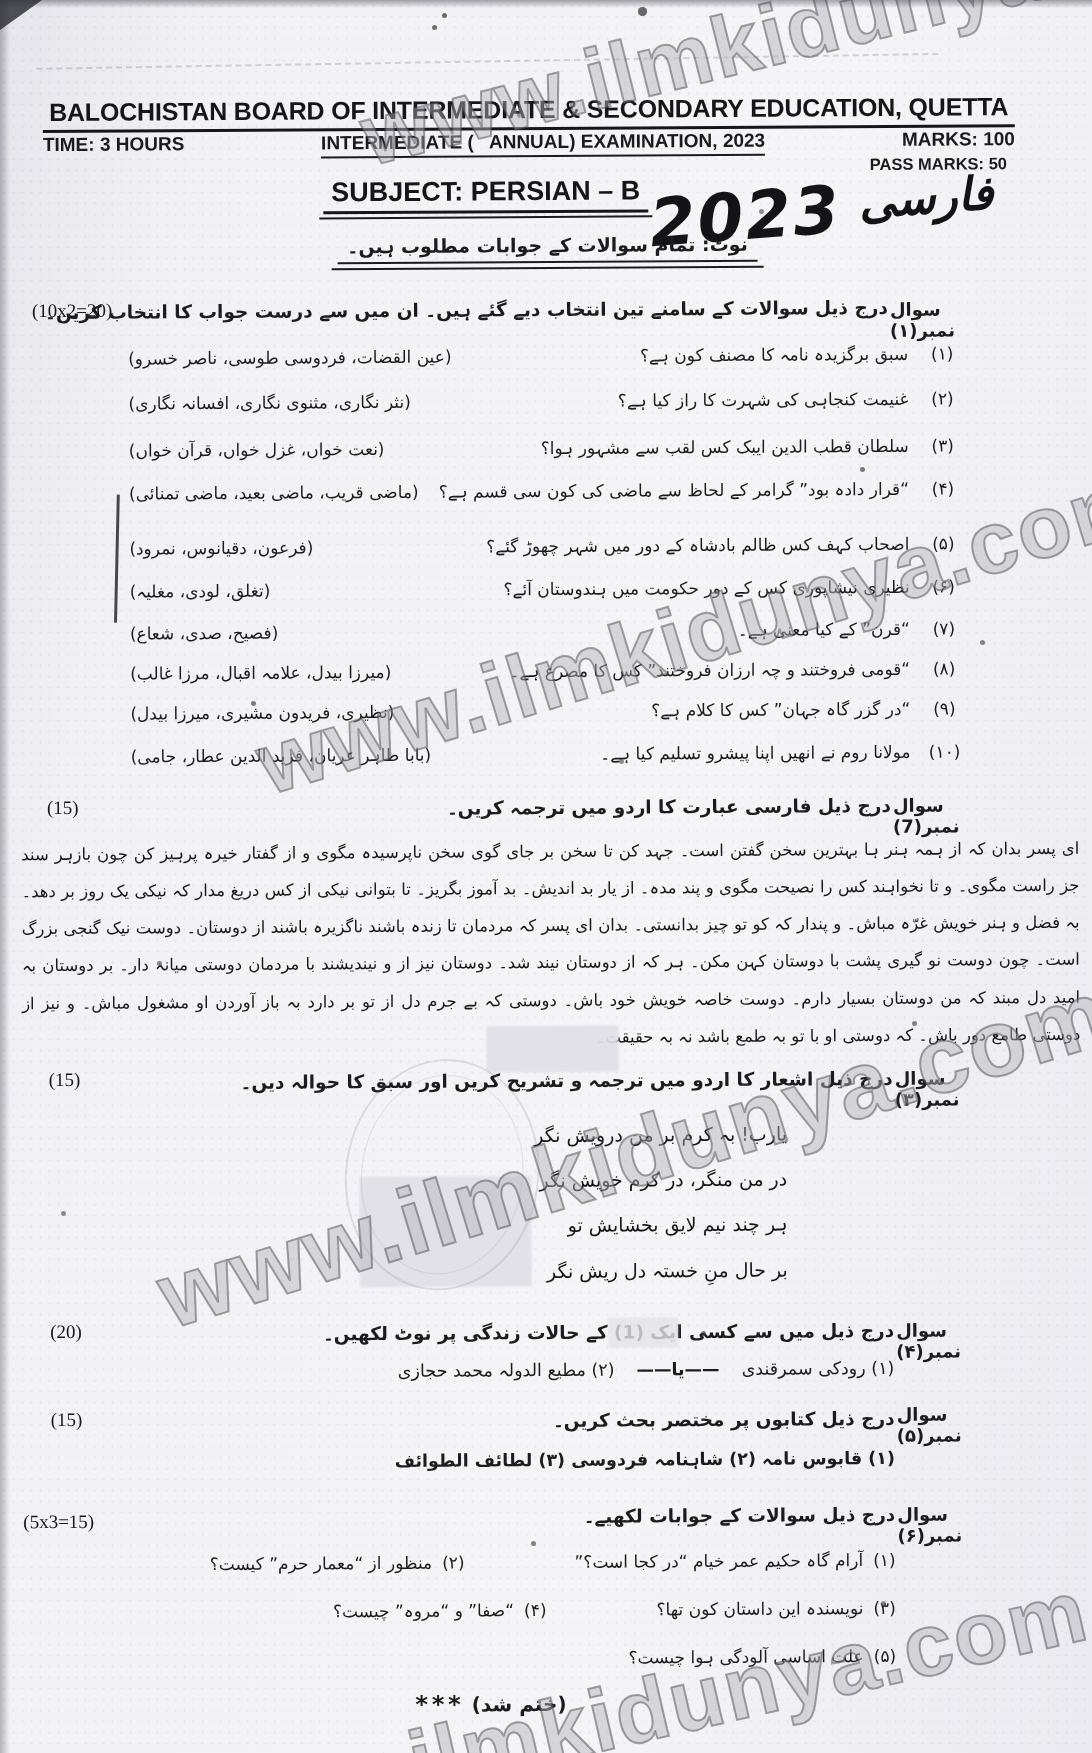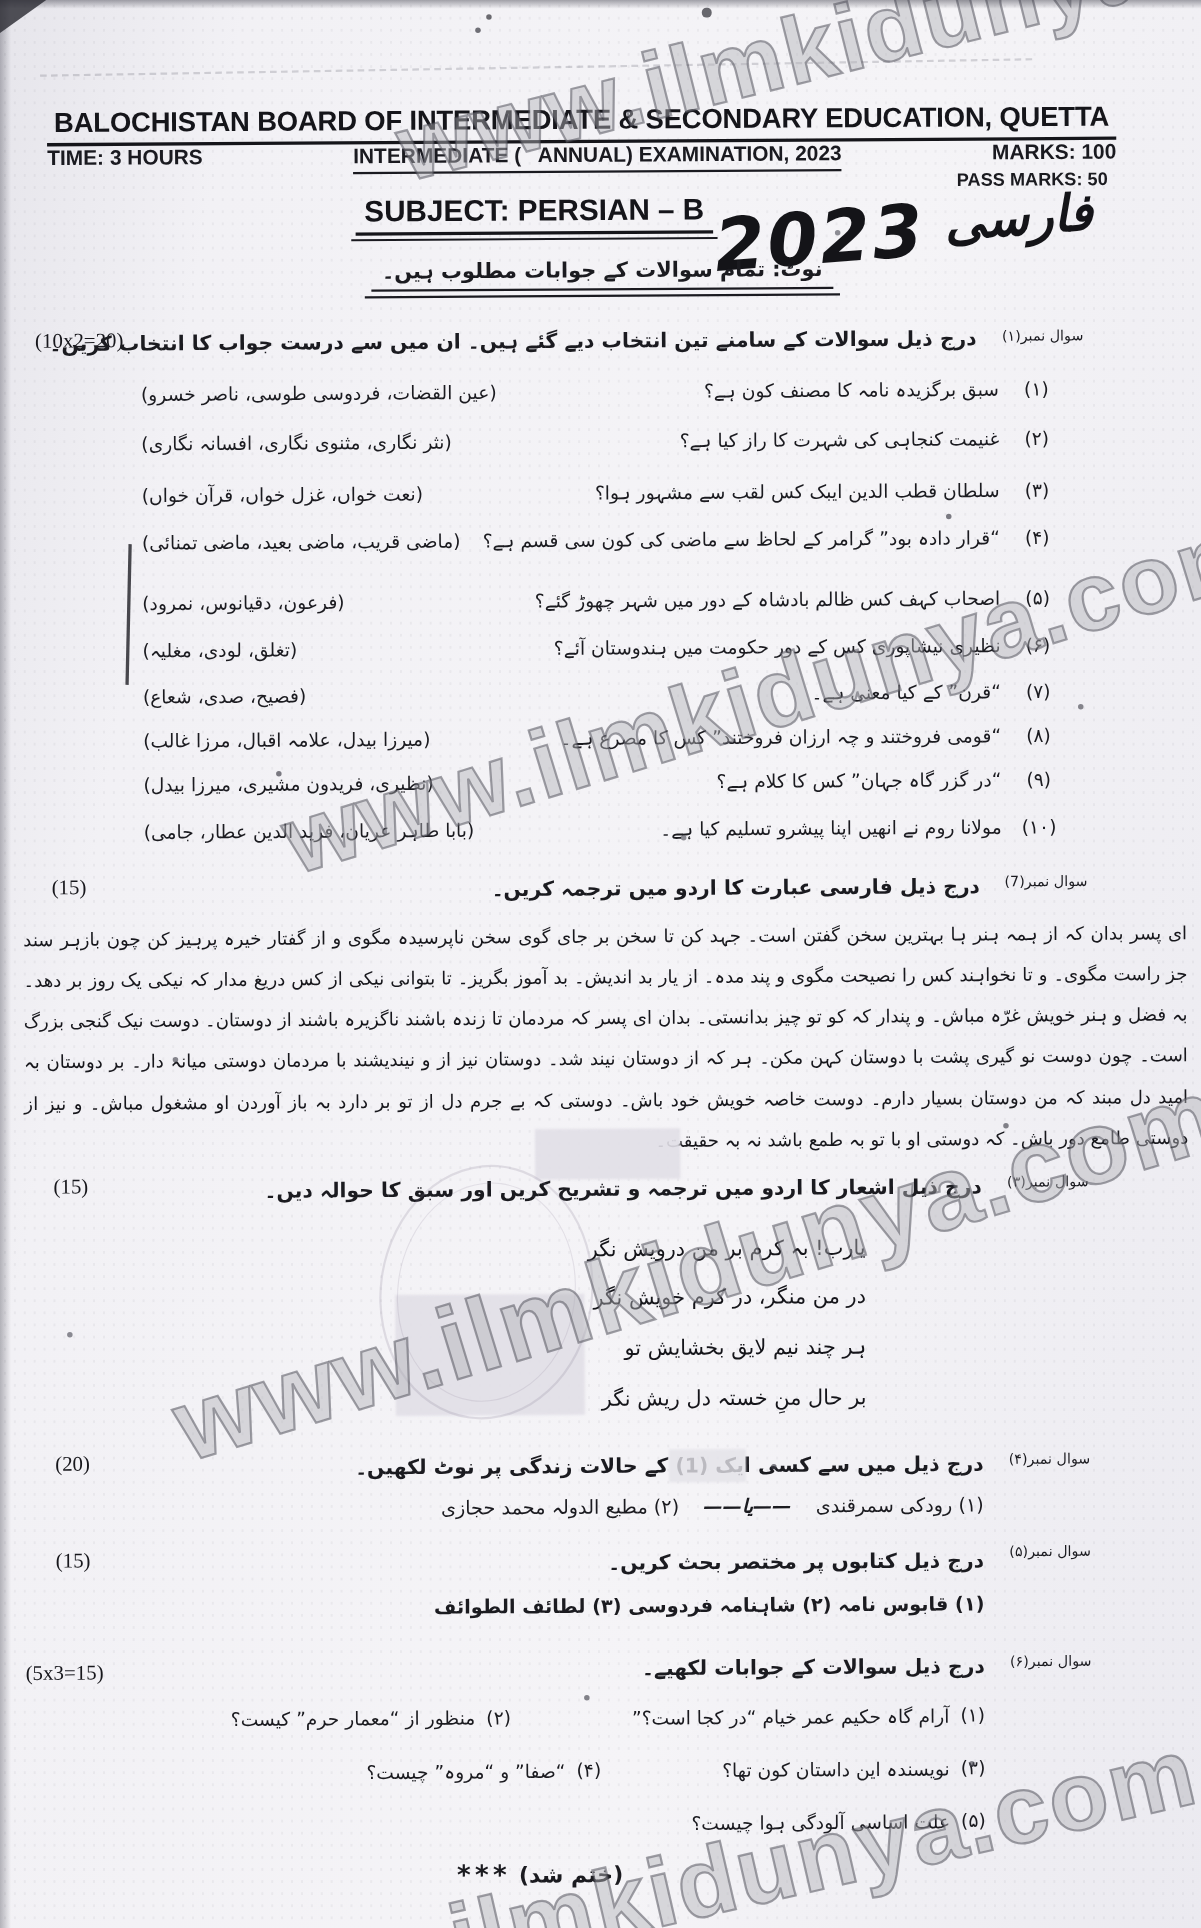--- a/index.html
+++ b/index.html
@@ -72,40 +72,40 @@
     transform:rotate(-4deg); color:#141418; font-style:italic; font-weight:700; }
   .hand-year { font-size:66px; line-height:1; letter-spacing:2px; }
   .hand-sub { font-size:46px; line-height:1.2; direction:rtl; }
   .note-wrap { position:absolute; top:234px; left:0; width:100%; text-align:center; }
   .note { position:relative; display:inline-block; font-size:19px; font-weight:700;
     border-bottom:2.5px solid #1a1a20; padding:0 10px 5px; }
   .note::after { content:""; position:absolute; left:-6px; right:-6px; bottom:-8px;
     height:2px; background:#1a1a20; }
 
   
-  .qlabel { position:absolute; right:88px; width:116px; font-size:13px; font-weight:400;
-    direction:rtl; text-align:center; }
+  .qlabel { position:absolute; right:88px; width:116px; font-size:18px; font-weight:700;
+    direction:rtl; text-align:left; }
   .qmarks { position:absolute; left:30px; font:400 19px "Liberation Serif", serif; color:#17171c;text-align:center; }
   .qinstr { position:absolute; right:206px; direction:rtl; text-align:right;
     font-size:18.5px; font-weight:700; }
 
   .mcqs { position:absolute; top:333px; left:126px; right:132px; height:462px; }
   .mcq { position:absolute; left:0; right:0; display:flex; direction:rtl; gap:14px;
     font-size:17px; align-items:baseline; }
   .mcq-num { min-width:40px; text-align:center; flex:0 0 auto; }
   .mcq-opts { margin-right:auto; flex:0 0 auto; }
 
   .passage { position:absolute; top:833px; left:16px; right:18px; direction:rtl;
     text-align:justify; font-size:16.5px; line-height:2.25; color:#17171c; }
 
   .verse { position:absolute; right:312px; direction:rtl; font-size:19px; color:#15151a; }
 
   .q4line { position:absolute; top:1360px; right:206px; display:flex; direction:rtl;
     gap:22px; font-size:17.5px; align-items:baseline; }
-  .q4sep { letter-spacing:-1px; font-weight:700;font-style:italic; }
+  .q4sep { letter-spacing:-1px; font-weight:700; }
 
   .books { position:absolute; top:1450px; right:206px; direction:rtl; font-size:17.5px;
     font-weight:700; }
 
   .q6row { position:absolute; right:206px; left:120px; display:flex; direction:rtl;
     gap:110px; font-size:17px; }
   .q6item { display:flex; direction:rtl; gap:10px; white-space:nowrap; }
 
   .footer { position:absolute; top:1690px; left:404px; display:flex; gap:8px;
     align-items:center; font-size:20px; font-weight:700; }

